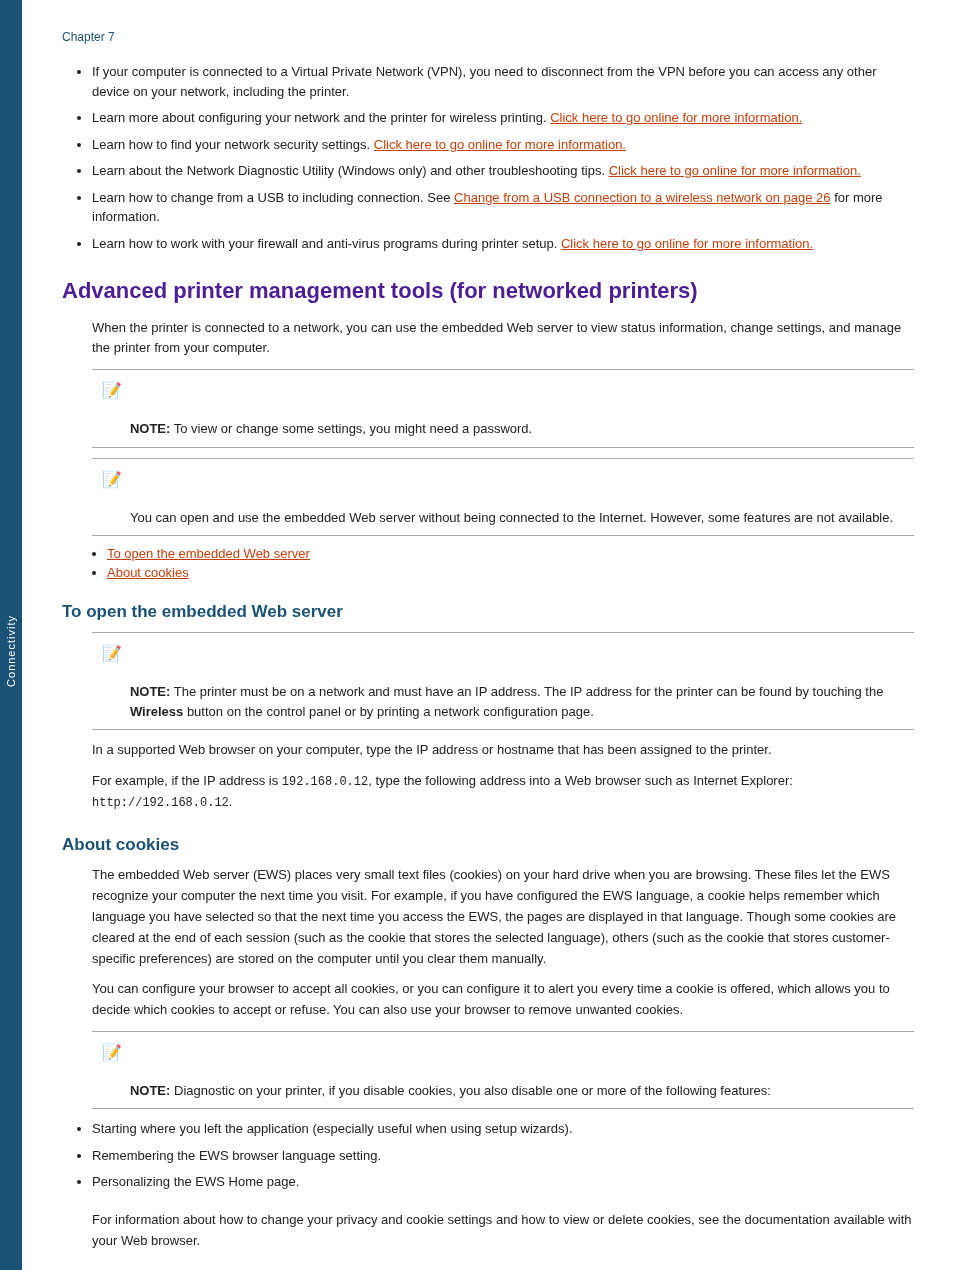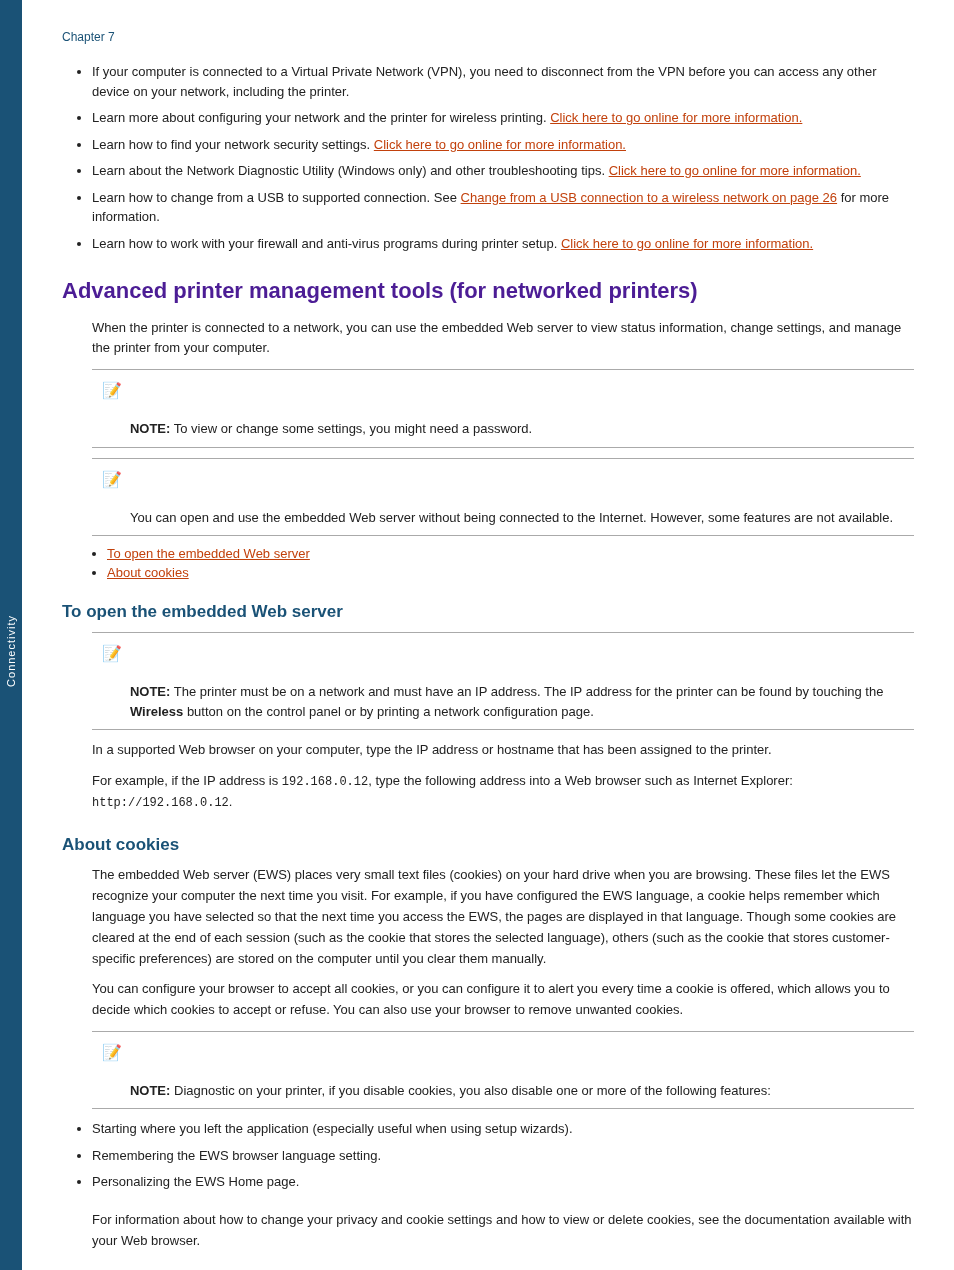--- a/index.html
+++ b/index.html
@@ -126,21 +126,21 @@
       <li>
         <span>Learn more about configuring your network and the printer for wireless printing. </span><a href="#">Click here to go online for more information.</a>
       </li>
       <li>
         <span>Learn how to find your network security settings. </span><a href="#">Click here to go online for more information.</a>
       </li>
       <li>
         <span>Learn about the Network Diagnostic Utility (Windows only) and other troubleshooting tips. </span><a href="#">Click here to go online for more information.</a>
       </li>
       <li>
-        <span>Learn how to change from a USB to supported connection. See </span><a href="#">Change from a USB connection to a wireless network on page 26</a><span> for more information.</span>
+        <span>Learn how to change from a USB to including connection. See </span><a href="#">Change from a USB connection to a wireless network on page 26</a><span> for more information.</span>
       </li>
       <li>
         <span>Learn how to work with your firewall and anti-virus programs during printer setup. </span><a href="#">Click here to go online for more information.</a>
       </li>
     </ul>
 
     <h1 class="section-heading">Advanced printer management tools (for networked printers)</h1>
 
     <p class="body-text">When the printer is connected to a network, you can use the embedded Web server to view status information, change settings, and manage the printer from your computer.</p>
 

